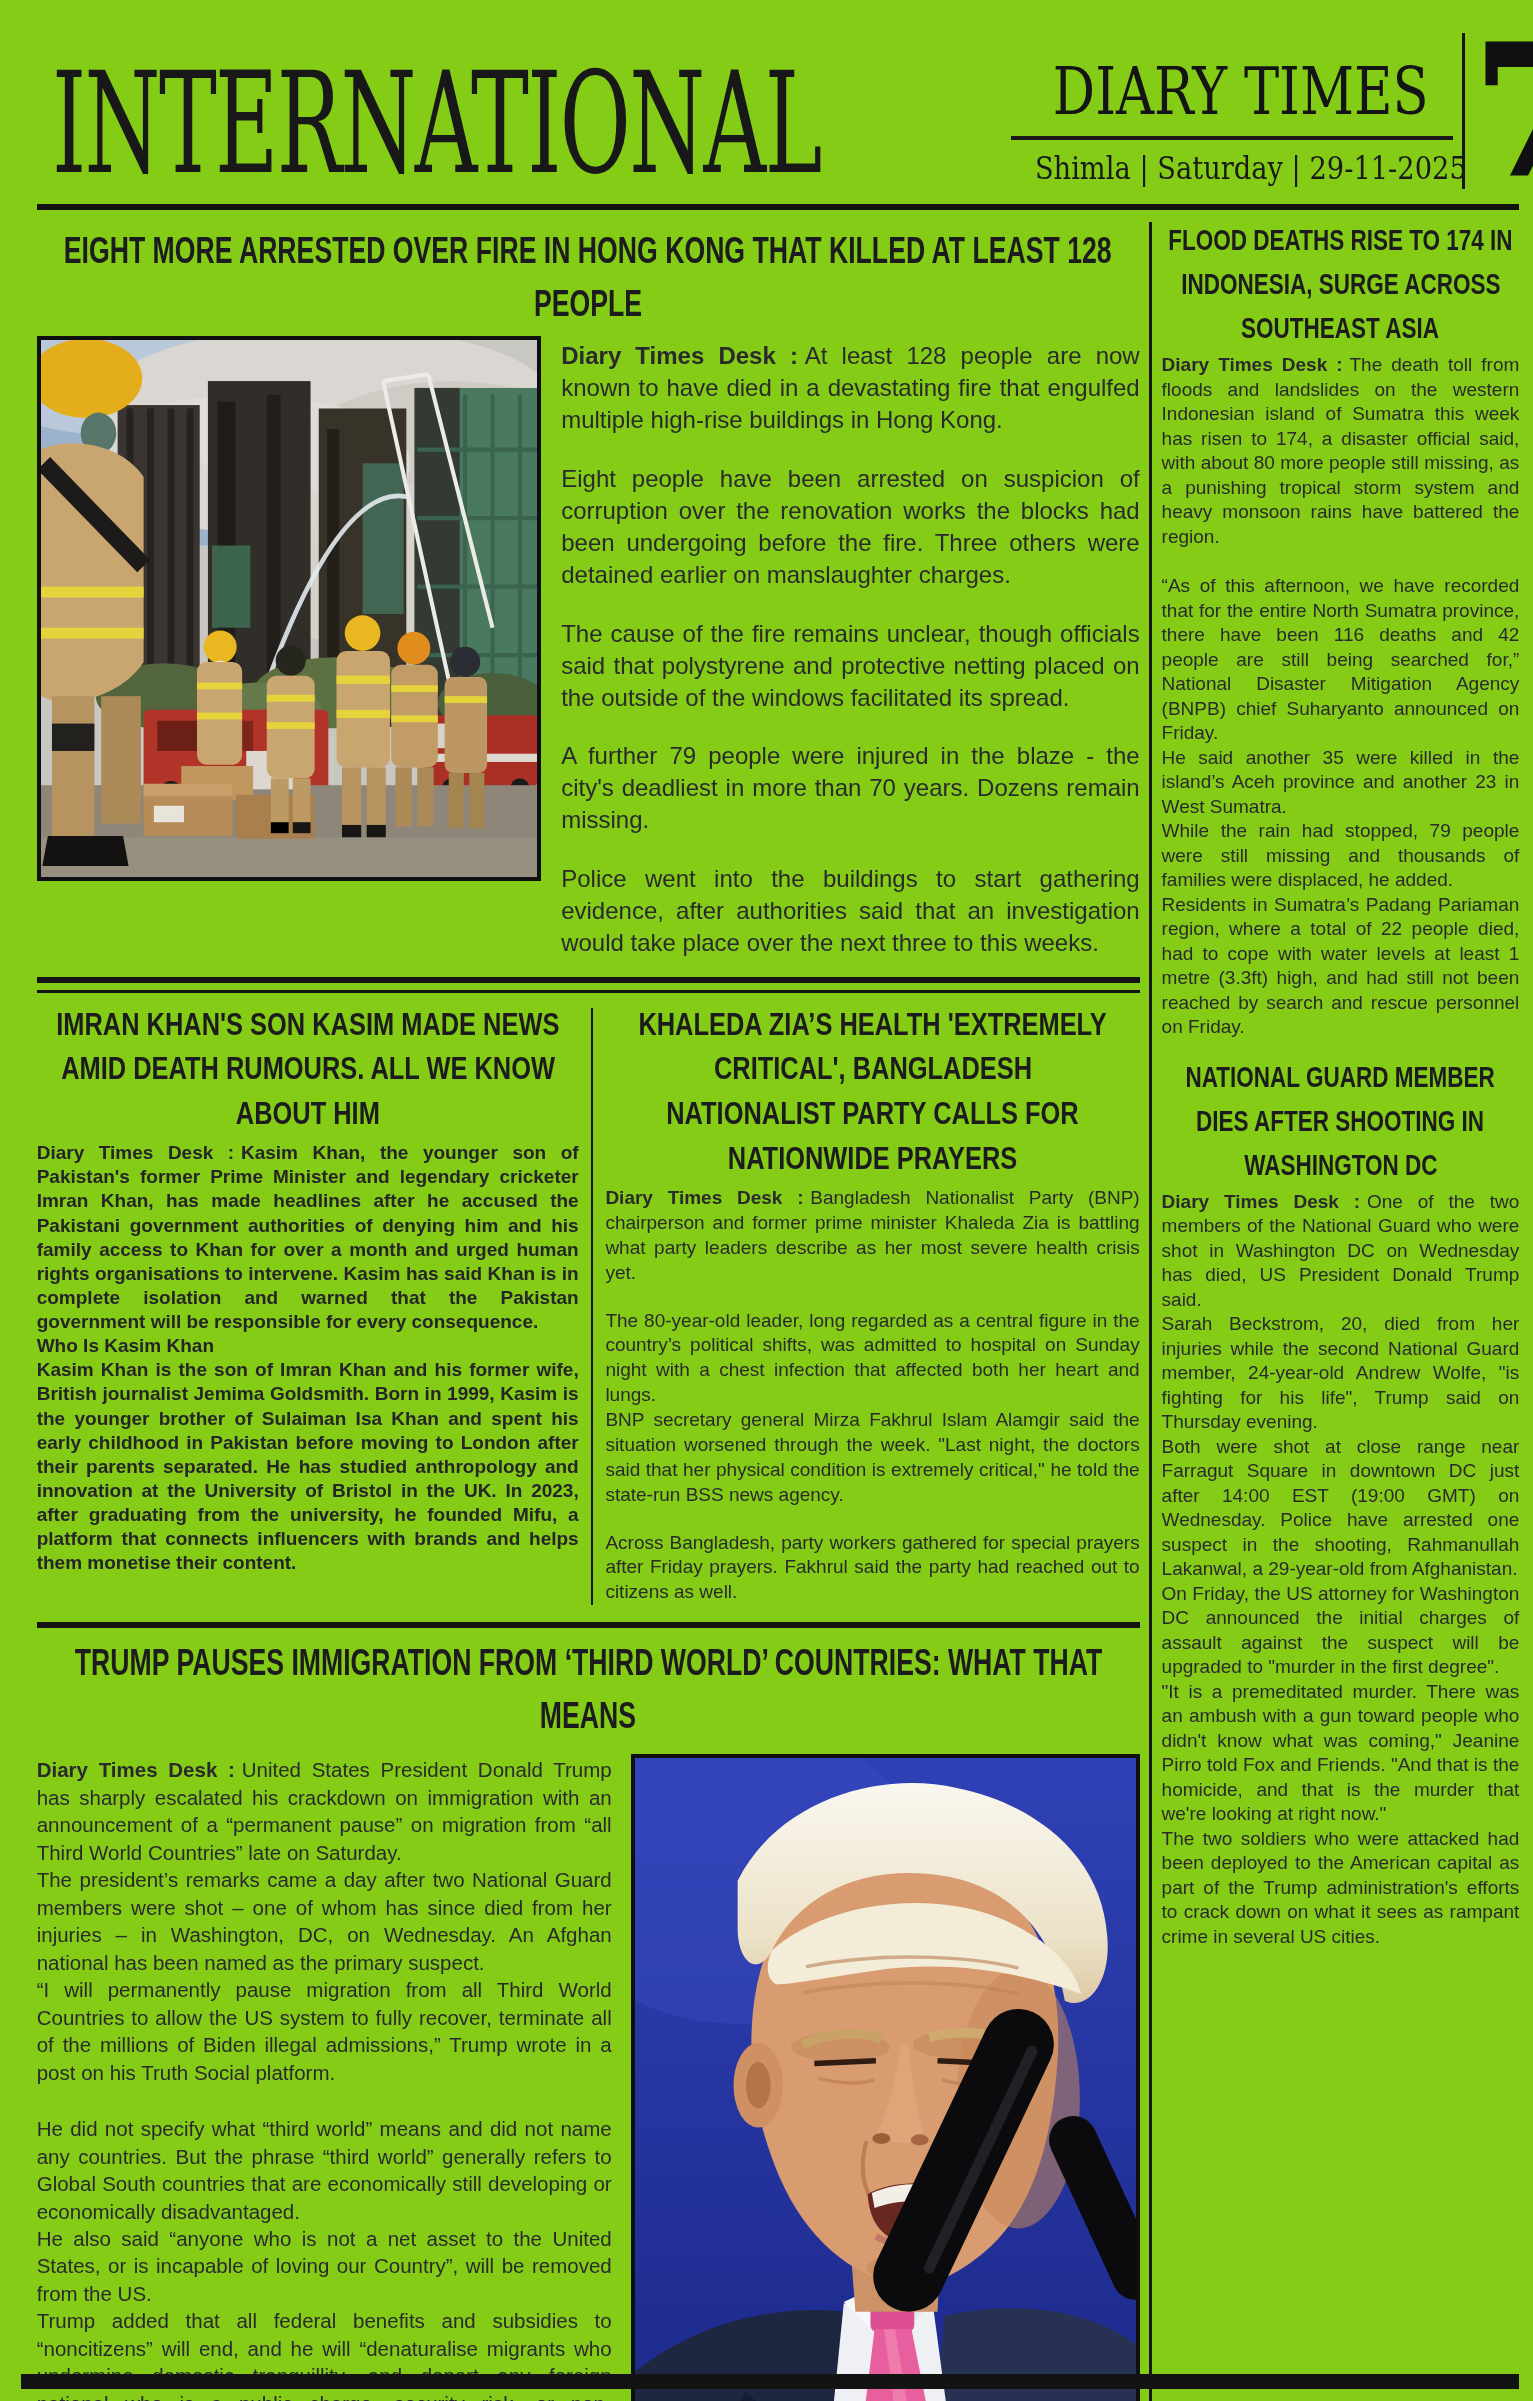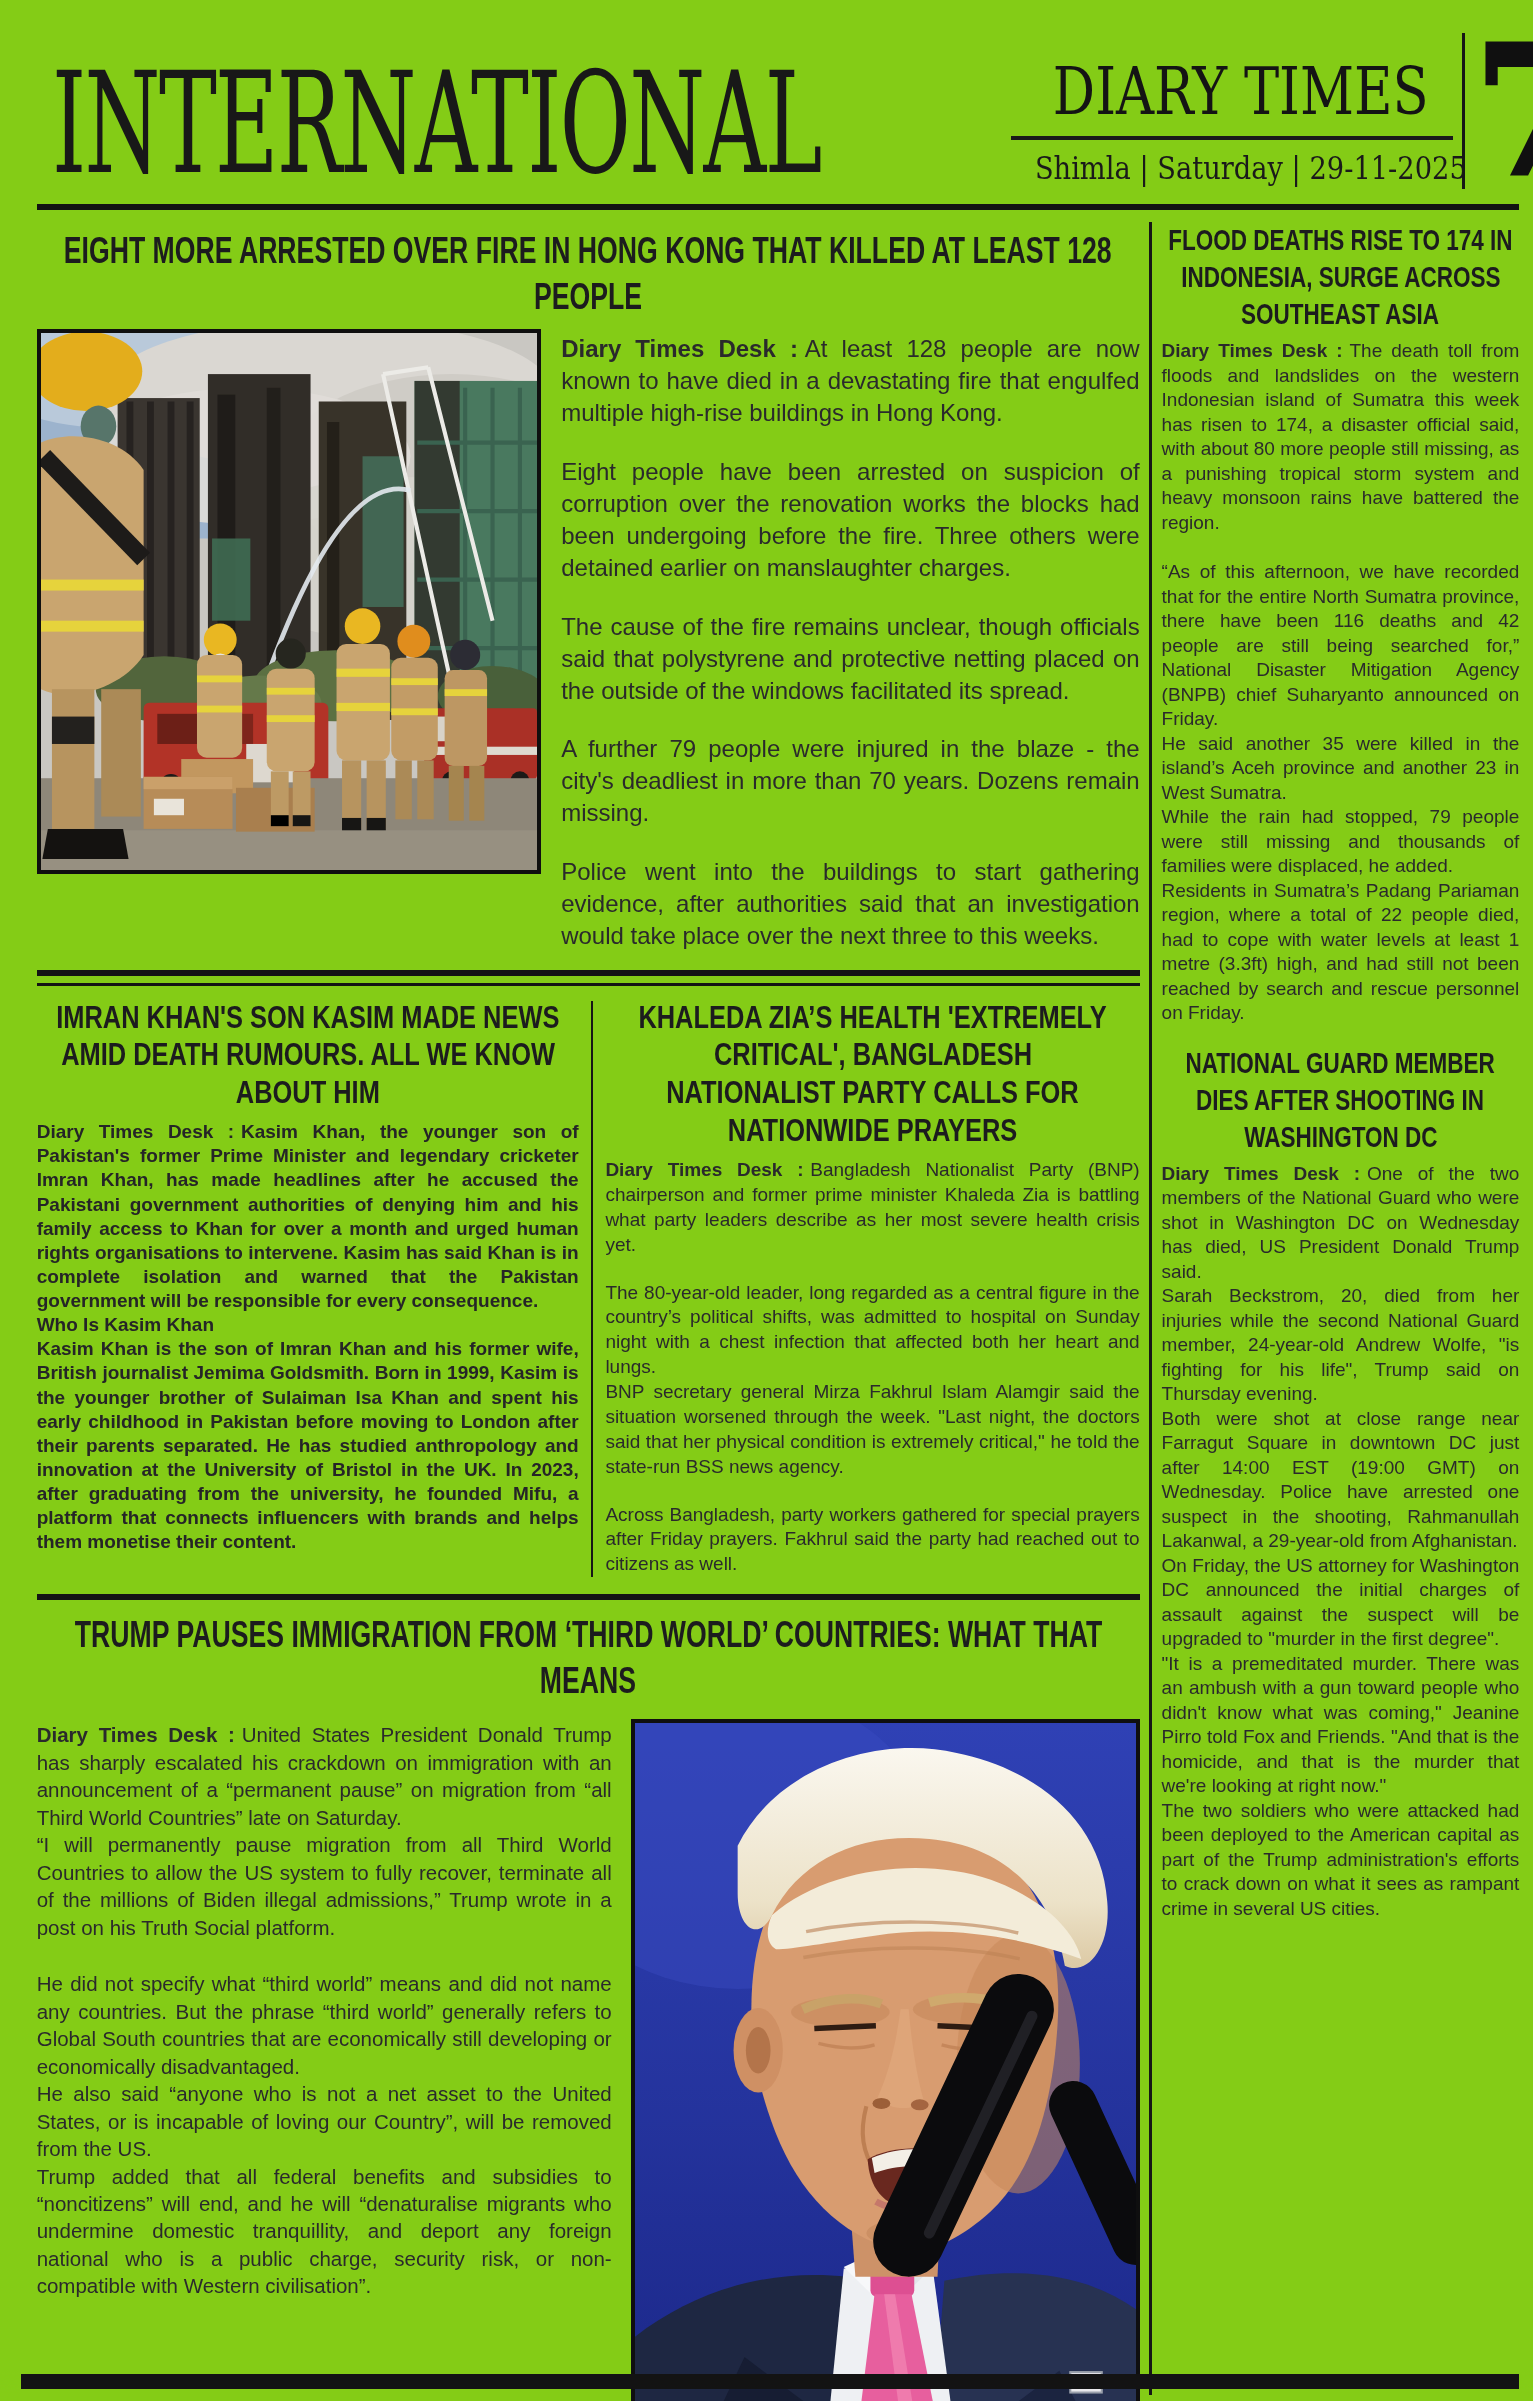--- a/index.html
+++ b/index.html
@@ -35,21 +35,21 @@
   }
   .header-rule { height:6.2px; background:#121212; margin:0 13.7px; }
 
   
   .main { display:flex; padding:8.2px 13.7px 0; align-items:stretch; }
   .left-main { width:1103px; flex:0 0 auto; }
   .main-v-rule { width:2.7px; background:#161616; margin:4.1px 9.6px 82px 9.6px; }
   .right-col { flex:1; min-width:0; padding-top:2.7px; }
 
   
-  .headline { display:flex; flex-direction:column; align-items:center; }
+  .headline { display:flex; flex-direction:column; align-items:center;gap:7px; }
   .h-line { font-weight:800; white-space:nowrap; color:#1c1c1e; }
   .h1 .h-line { font-size:37px; line-height:1.24; transform:scaleX(0.72); transform-origin:center top; }
   .h2 .h-line { font-size:31px; line-height:1.22; transform:scaleX(0.82); transform-origin:center top; }
   .h3 .h-line { font-size:30px; line-height:1.24; transform:scaleX(0.75); transform-origin:center top; }
 
   
   .body-text p { margin:0; text-align:justify; }
   .byline { font-weight:bold; margin-right:6.8px; }
   .hk-text { font-size:24px; line-height:1.33; color:#2a2a2c; }
   .hk-text p.sp { margin-top:27px; }
@@ -267,20 +267,21 @@
       <div class="thick-rule"></div>
 
       <div class="trump-section article">
         <div class="headline h1">
           <div class="h-line">TRUMP PAUSES IMMIGRATION FROM ‘THIRD WORLD’ COUNTRIES: WHAT THAT</div>
           <div class="h-line">MEANS</div>
         </div>
         <div class="trump-row">
           <div class="trump-text body-text">
             <p><span class="byline">Diary Times Desk :</span><span>United States President Donald Trump has sharply escalated his crackdown on immigration with an announcement of a “permanent pause” on migration from “all Third World Countries” late on Saturday.</span></p>
+            <p>The president’s remarks came a day after two National Guard members were shot – one of whom has since died from her injuries – in Washington, DC, on Wednesday. An Afghan national has been named as the primary suspect.</p>
             <p>“I will permanently pause migration from all Third World Countries to allow the US system to fully recover, terminate all of the millions of Biden illegal admissions,” Trump wrote in a post on his Truth Social platform.</p>
             <p class="sp">He did not specify what “third world” means and did not name any countries. But the phrase “third world” generally refers to Global South countries that are economically still developing or economically disadvantaged.</p>
             <p>He also said “anyone who is not a net asset to the United States, or is incapable of loving our Country”, will be removed from the US.</p>
             <p>Trump added that all federal benefits and subsidies to “noncitizens” will end, and he will “denaturalise migrants who undermine domestic tranquillity, and deport any foreign national who is a public charge, security risk, or non-compatible with Western civilisation”.</p>
           </div>
           <div class="trump-photo photo">
             <svg viewBox="0 0 732 1100" preserveAspectRatio="none">
               <defs>
                 <linearGradient id="tbg" x1="0" y1="0" x2="0" y2="1">
                   <stop offset="0" stop-color="#2f41b5"></stop>

